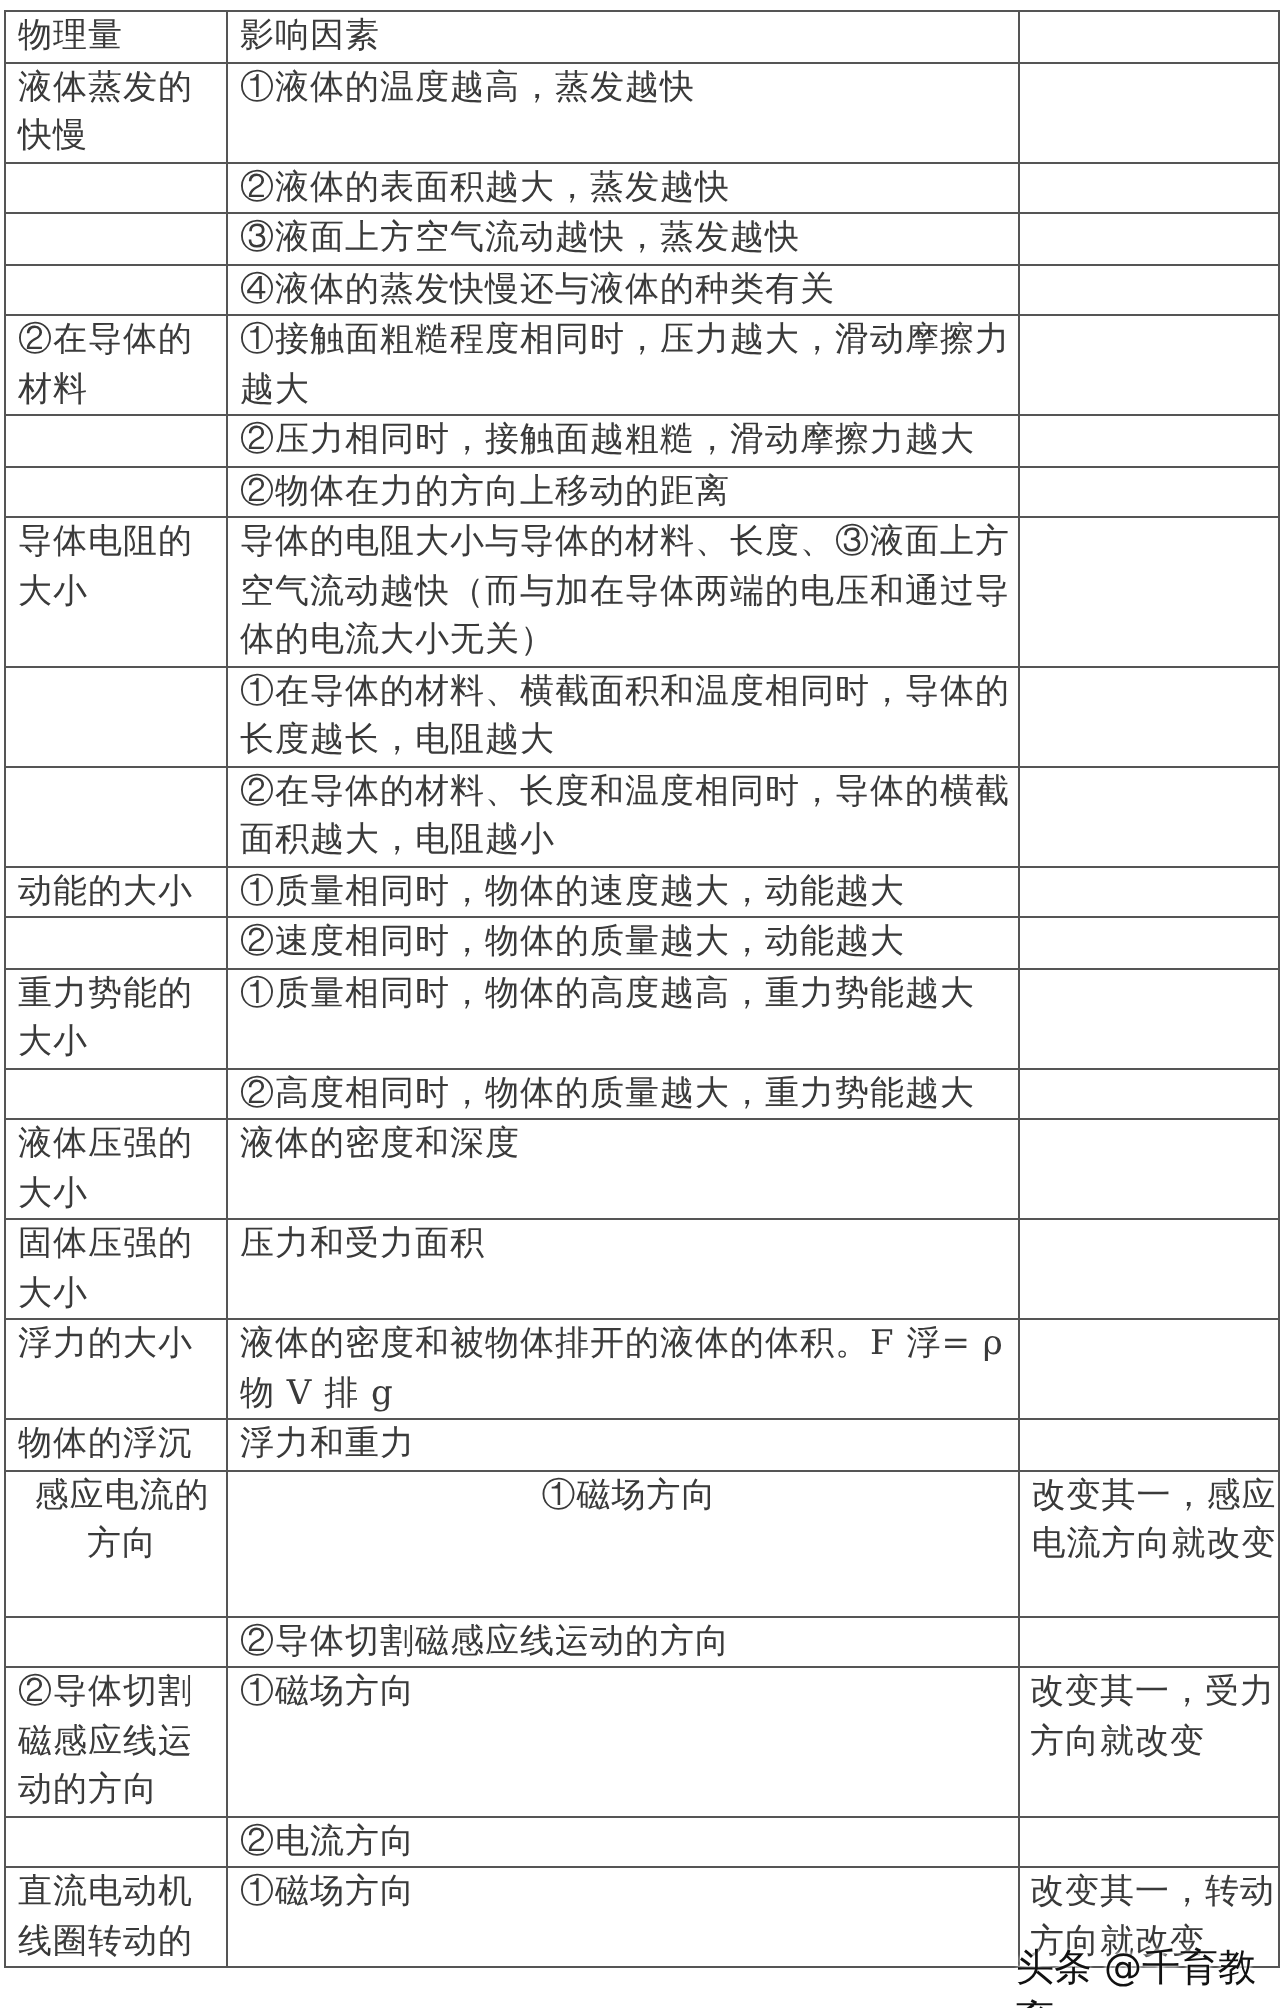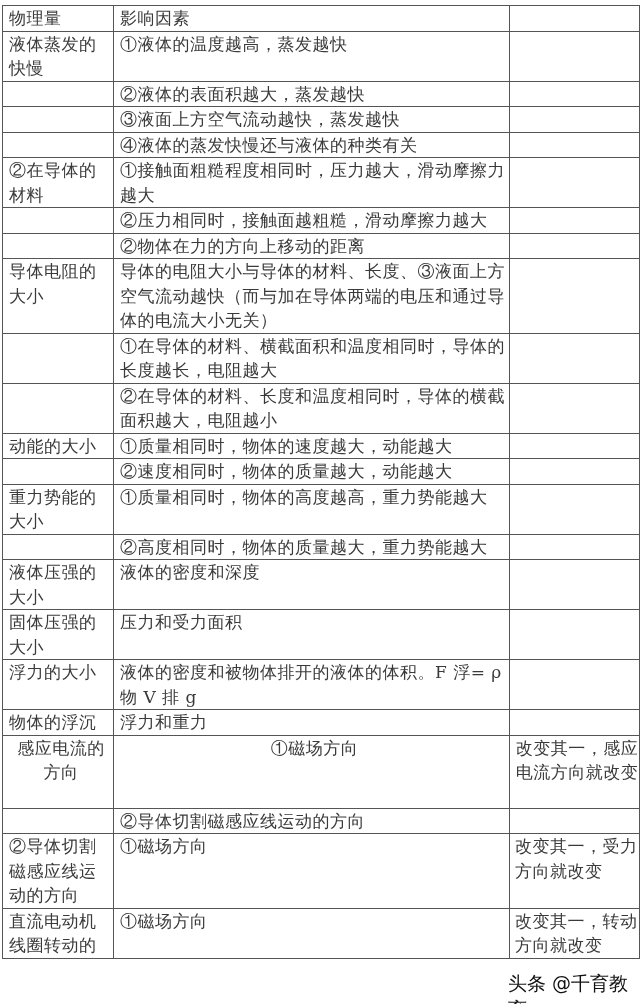--- a/index.html
+++ b/index.html
@@ -128,20 +128,25 @@
       <tr style="height: 25px;">
         <td></td>
         <td>②导体切割磁感应线运动的方向</td>
         <td class="c3"></td>
       </tr>
       <tr style="height: 73px;">
         <td>②导体切割磁感应线运动的方向</td>
         <td>①磁场方向</td>
         <td class="c3">改变其一，受力方向就改变</td>
       </tr>
+      <tr style="height: 24px;">
+        <td></td>
+        <td>②电流方向</td>
+        <td class="c3"></td>
+      </tr>
       <tr style="height: 50px;">
         <td>直流电动机线圈转动的</td>
         <td>①磁场方向</td>
         <td class="c3">改变其一，转动方向就改变</td>
       </tr>
     </tbody>
 </table>
 
 <div class="watermark">头条 @千育教育</div>
 

